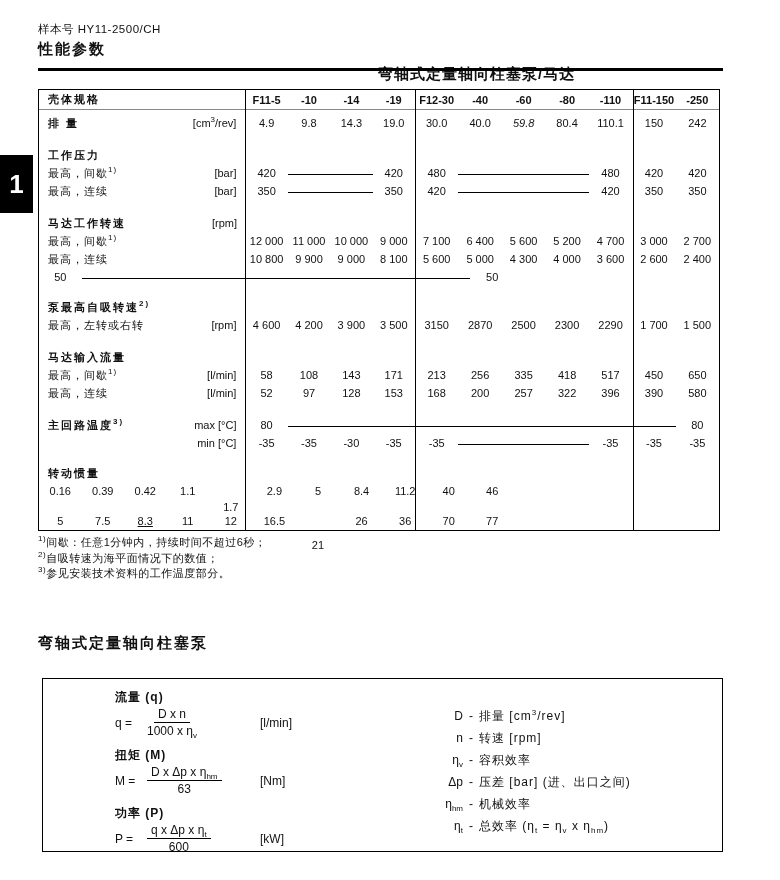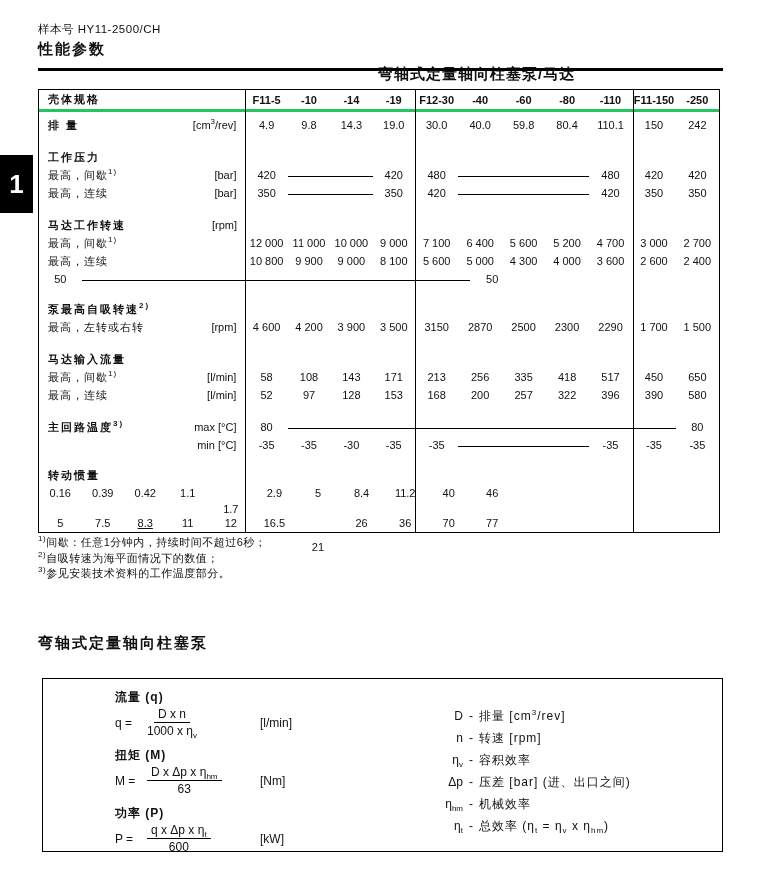--- a/index.html
+++ b/index.html
@@ -13,21 +13,21 @@
   .hdr-title{font-size:15px;font-weight:bold;letter-spacing:1px;}
   .hdr-series{font-size:15px;font-weight:bold;margin-top:4px;letter-spacing:1px;}
   .rule{position:absolute;left:38px;top:68px;width:685px;height:3px;background:#000;}
   
   .tab1{position:absolute;left:0;top:155px;width:33px;height:58px;background:#000;color:#fff;
         display:flex;align-items:center;justify-content:center;font-size:26px;font-weight:bold;}
   
   .tbl{position:absolute;left:38px;top:89px;width:682px;border:1px solid #000;box-sizing:border-box;background:#fff;}
   .vline{position:absolute;top:0;bottom:0;width:1px;background:#000;}
   .t-row{display:flex;height:18px;align-items:center;font-size:11px;white-space:nowrap;}
-  .t-header{height:19px;border-bottom:3px solid #22c55e;font-weight:bold;}
+  .t-header{height:19px;border-bottom:1px solid #22c55e;font-weight:bold;}
   .t-lbl{width:207px;box-sizing:border-box;padding:0 9px;height:100%;
          display:flex;justify-content:space-between;align-items:center;}
   .lbl-name{letter-spacing:1px;}
   .lbl-name.bold{font-weight:bold;letter-spacing:2px;}
   .lbl-unit{font-weight:normal;letter-spacing:0;}
   .t-cell{position:relative;height:100%;display:flex;align-items:center;justify-content:center;
           box-sizing:border-box;overflow:visible;}
   .t-cell.t-line::after{content:"";position:absolute;left:0;right:0;top:58%;border-top:1px solid #000;}
   sup{font-size:8px;vertical-align:super;line-height:0;}
   sub{font-size:8px;vertical-align:sub;line-height:0;}
@@ -92,21 +92,21 @@
         <div class="t-lbl">
           <span class="lbl-name bold">排 量</span>
           <span class="lbl-unit">[cm<sup>3</sup>/rev]</span>
         </div>
         <div class="t-cell" style="width: 42.5px;">4.9</div>
         <div class="t-cell" style="width: 42.5px;">9.8</div>
         <div class="t-cell" style="width: 42.5px;">14.3</div>
         <div class="t-cell" style="width: 42.5px;">19.0</div>
         <div class="t-cell" style="width: 43.6px;">30.0</div>
         <div class="t-cell" style="width: 43.6px;">40.0</div>
-        <div class="t-cell" style="width: 43.6px;">59.8</div>
+        <div class="t-cell" style="width: 43.6px; font-style: italic;">59.8</div>
         <div class="t-cell" style="width: 43.6px;">80.4</div>
         <div class="t-cell" style="width: 43.6px;">110.1</div>
         <div class="t-cell" style="width: 43.5px;">150</div>
         <div class="t-cell" style="width: 43.5px;">242</div>
       </div>
       <div style="height: 14px;"></div>
       <div class="t-row">
         <div class="t-lbl">
           <span class="lbl-name bold">工作压力</span>
           <span class="lbl-unit"></span>

